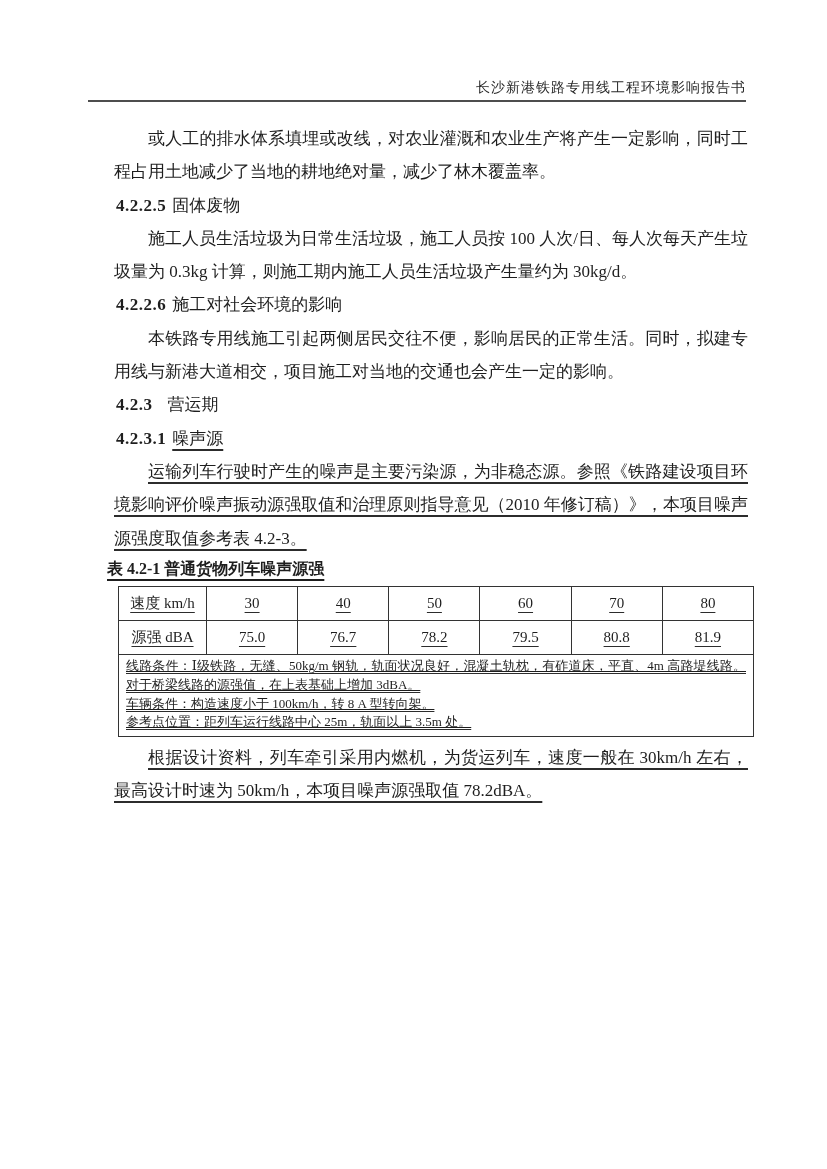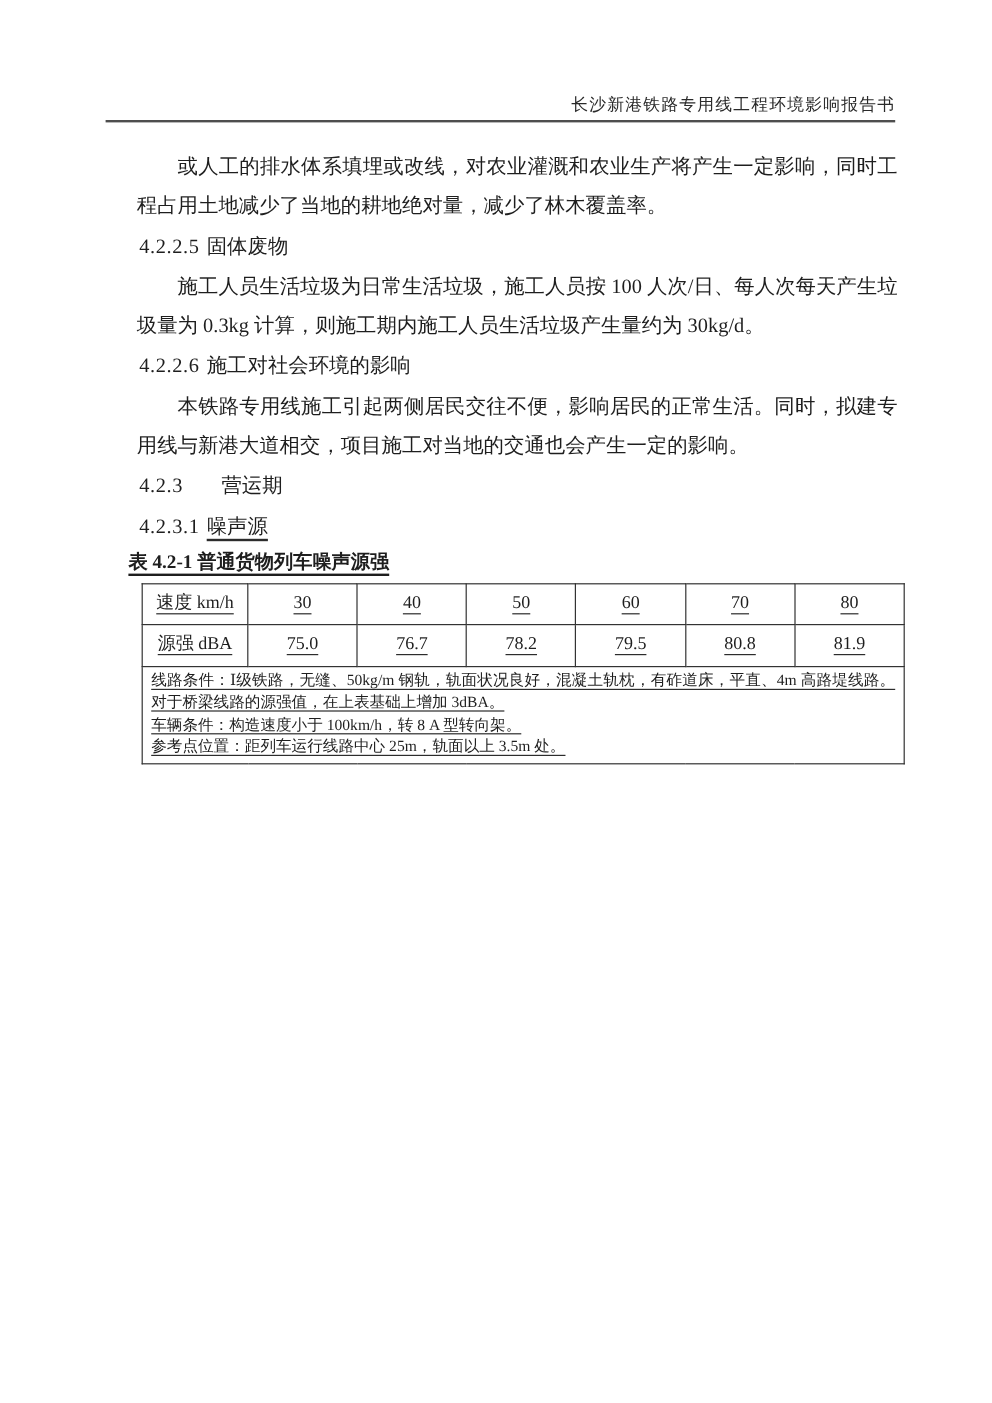--- a/index.html
+++ b/index.html
@@ -20,23 +20,23 @@
     position:absolute;top:100px;left:88px;width:658px;
     border-top:2px solid #4e4e4e;height:0;
   }
   
   .content{
     position:absolute;top:122px;left:114px;width:634px;
     font-size:17px;line-height:33.3px;text-align:justify;
   }
   .para{margin:0;text-indent:2em;}
   .heading{margin:0;text-indent:0;padding-left:2px;}
-  .hnum{letter-spacing:.5px;}
+  .hnum{letter-spacing:.5px;font-weight:bold;}
   .htitle{margin-left:6px;}
-  .htitle.wide{margin-left:32px;}
+  .htitle.wide{margin-left:15px;}
   .u{
     text-decoration:underline;
     text-decoration-thickness:1.5px;
     text-underline-offset:4.5px;
     text-decoration-color:#2c2c2c;
   }
   
   .tbl-title{
     margin:3px 0 0 -7px;
     font-weight:bold;font-size:16px;line-height:21px;text-indent:0;
@@ -50,21 +50,21 @@
   }
   table.noise td{
     border:1.6px solid #333333;
     text-align:center;vertical-align:middle;
     font-size:15px;height:28px;padding:0;
   }
   table.noise td span{
     text-decoration:underline;text-decoration-thickness:1.3px;
     text-underline-offset:4px;text-decoration-color:#2c2c2c;
   }
-  td.notes-cell{padding:2px 7px 4px 7px !important;height:auto !important;}
+  td.notes-cell{padding:2px 7px 4px 7px !important;height:auto !important;text-decoration:underline;}
   .note{
     font-size:13px;line-height:18.6px;text-align:justify;text-indent:0;
     text-decoration:underline;text-decoration-thickness:1.3px;
     text-underline-offset:3px;text-decoration-color:#2c2c2c;
   }
   .after-table{margin-top:4px;}
   
   .ftr{
     position:absolute;top:1053px;left:0;width:100%;
     text-align:left;font-size:10px;color:#ef4444;letter-spacing:1px;
@@ -90,20 +90,21 @@
 
     <p class="heading"><span class="hnum">4.2.2.6</span><span class="htitle">施工对社会环境的影响</span></p>
 
     <p class="para">本铁路专用线施工引起两侧居民交往不便，影响居民的正常生活。同时，拟建专用线与新港大道相交，项目施工对当地的交通也会产生一定的影响。</p>
 
     <p class="heading"><span class="hnum">4.2.3</span><span class="htitle wide">营运期</span></p>
 
 
     <p class="heading"><span class="hnum">4.2.3.1</span><span class="htitle u">噪声源</span></p>
 
+    <p class="para u">运输列车行驶时产生的噪声是主要污染源，为非稳态源。参照《铁路建设项目环境影响评价噪声振动源强取值和治理原则指导意见（2010 年修订稿）》，本项目噪声源强度取值参考表 4.2-3。</p>
 
     <p class="tbl-title"><span>表 4.2-1 普通货物列车噪声源强</span></p>
 
     <table class="noise">
       <colgroup>
         <col style="width:88px">
         <col>
           <col>
           <col>
           <col>
@@ -132,20 +133,21 @@
         <tr>
           <td class="notes-cell" colspan="7">
             <div class="note">线路条件：Ⅰ级铁路，无缝、50kg/m 钢轨，轨面状况良好，混凝土轨枕，有砟道床，平直、4m 高路堤线路。对于桥梁线路的源强值，在上表基础上增加 3dBA。</div>
             <div class="note">车辆条件：构造速度小于 100km/h，转 8 A 型转向架。</div>
             <div class="note">参考点位置：距列车运行线路中心 25m，轨面以上 3.5m 处。</div>
           </td>
         </tr>
       </tbody>
     </table>
 
+    <p class="para u after-table">根据设计资料，列车牵引采用内燃机，为货运列车，速度一般在 30km/h 左右，最高设计时速为 50km/h，本项目噪声源强取值 78.2dBA。</p>
 
   </div>
 
   <div class="ftr">
     <span>- 32 -</span>
   </div>
 
 </div>
 
 </body></html>

